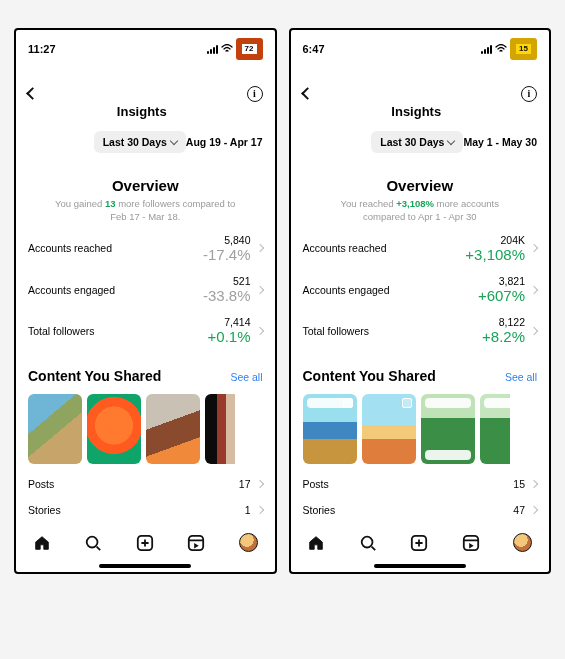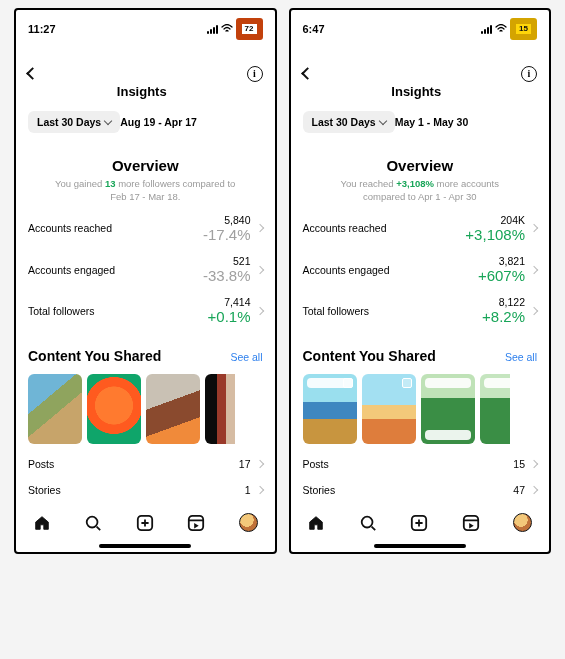--- a/index.html
+++ b/index.html
@@ -1,31 +1,31 @@
 <!DOCTYPE html>
 <html><head>
 <meta charset="utf-8">
 <style>
   *{box-sizing:border-box;margin:0;padding:0;font-family:-apple-system,"Helvetica Neue",Arial,sans-serif;}
   body{background:#f4f4f4;width:565px;height:659px;overflow:hidden;}
-  .shot-pair{display:flex;gap:12px;padding:8px 14px;}
+  .shot-pair{display:flex;gap:12px;padding:28px 14px;}
   .phone{flex:1;background:#fff;border:2px solid #000;border-radius:4px;height:546px;overflow:hidden;display:flex;flex-direction:column;}
   .statusbar{display:flex;justify-content:space-between;align-items:center;padding:8px 12px 4px;font-size:11px;font-weight:600;}
   .sb-right{display:flex;align-items:center;gap:3px;}
   .sig{display:flex;align-items:flex-end;gap:1px;}
   .sig span{width:2px;background:#000;border-radius:1px;}
   .sig span:nth-child(1){height:3px}.sig span:nth-child(2){height:5px}.sig span:nth-child(3){height:7px}.sig span:nth-child(4){height:9px}
   .wifi,.batt,.batt-y{display:inline-flex;}
   .batt-pill{border:6px solid #c2410c;border-radius:3px;padding:0 3px;font-size:8px;font-weight:700;line-height:10px;display:inline-block;}
   .batt-pill.yellow{background:#ffd60a;border-color:#d4a400;color:#111;}
   .navbar{display:flex;align-items:center;justify-content:space-between;padding:4px 12px 6px;}
   .nav-title{font-size:13px;font-weight:700;margin-top:36px;}
   .chev-l{width:9px;height:9px;border-left:2px solid #111;border-bottom:2px solid #111;transform:rotate(45deg);}
   .info-ico{width:16px;height:16px;border:1.5px solid #111;border-radius:50%;display:flex;align-items:center;justify-content:center;font-size:10px;font-weight:600;font-family:Georgia,serif;}
-  .rangebar{display:flex;align-items:center;justify-content:flex-start;padding:6px 12px 2px;}
+  .rangebar{display:flex;align-items:center;justify-content:flex-end;padding:6px 12px 2px;}
   .pill{background:#efefef;border-radius:6px;padding:5px 9px;font-size:10.5px;font-weight:600;display:flex;align-items:center;gap:4px;}
   .pill .caret{width:6px;height:6px;border-right:1.5px solid #555;border-bottom:1.5px solid #555;transform:rotate(45deg);margin-top:-2px;}
   .daterange{font-size:10.5px;font-weight:600;}
   .ovhdr{text-align:center;font-size:15px;font-weight:700;margin-top:22px;}
   .ovsub{text-align:center;color:#9a9a9a;font-size:9.5px;line-height:1.35;padding:4px 36px 0;}
   .ovsub .gain{color:#18a558;font-weight:600;}
   .metric{display:flex;align-items:center;justify-content:space-between;padding:10px 12px 2px;font-size:10.5px;}
   .metric .right{display:flex;align-items:center;gap:6px;}
   .metric .nums{text-align:right;line-height:1.15;}
   .metric .val{font-weight:400;}

